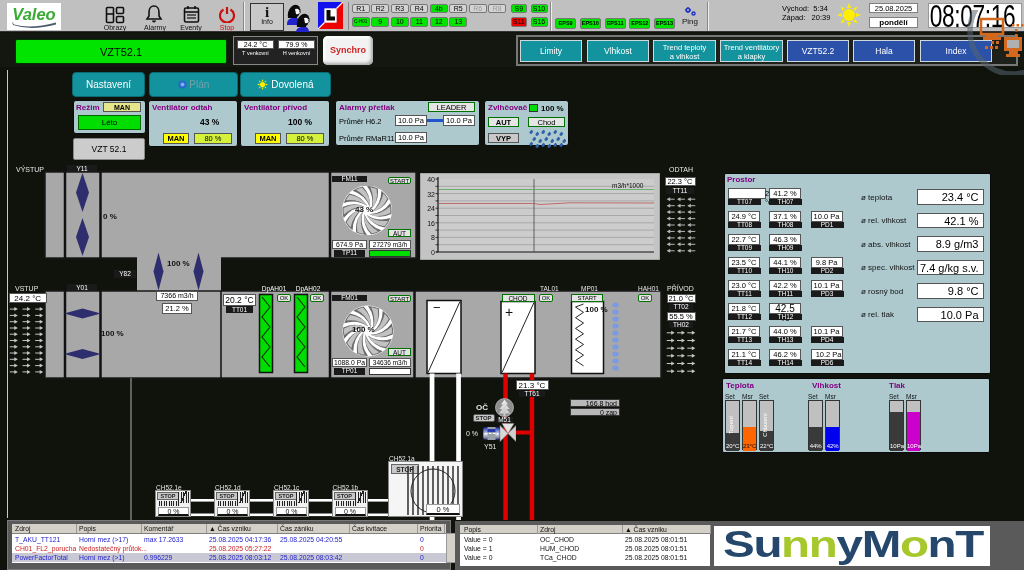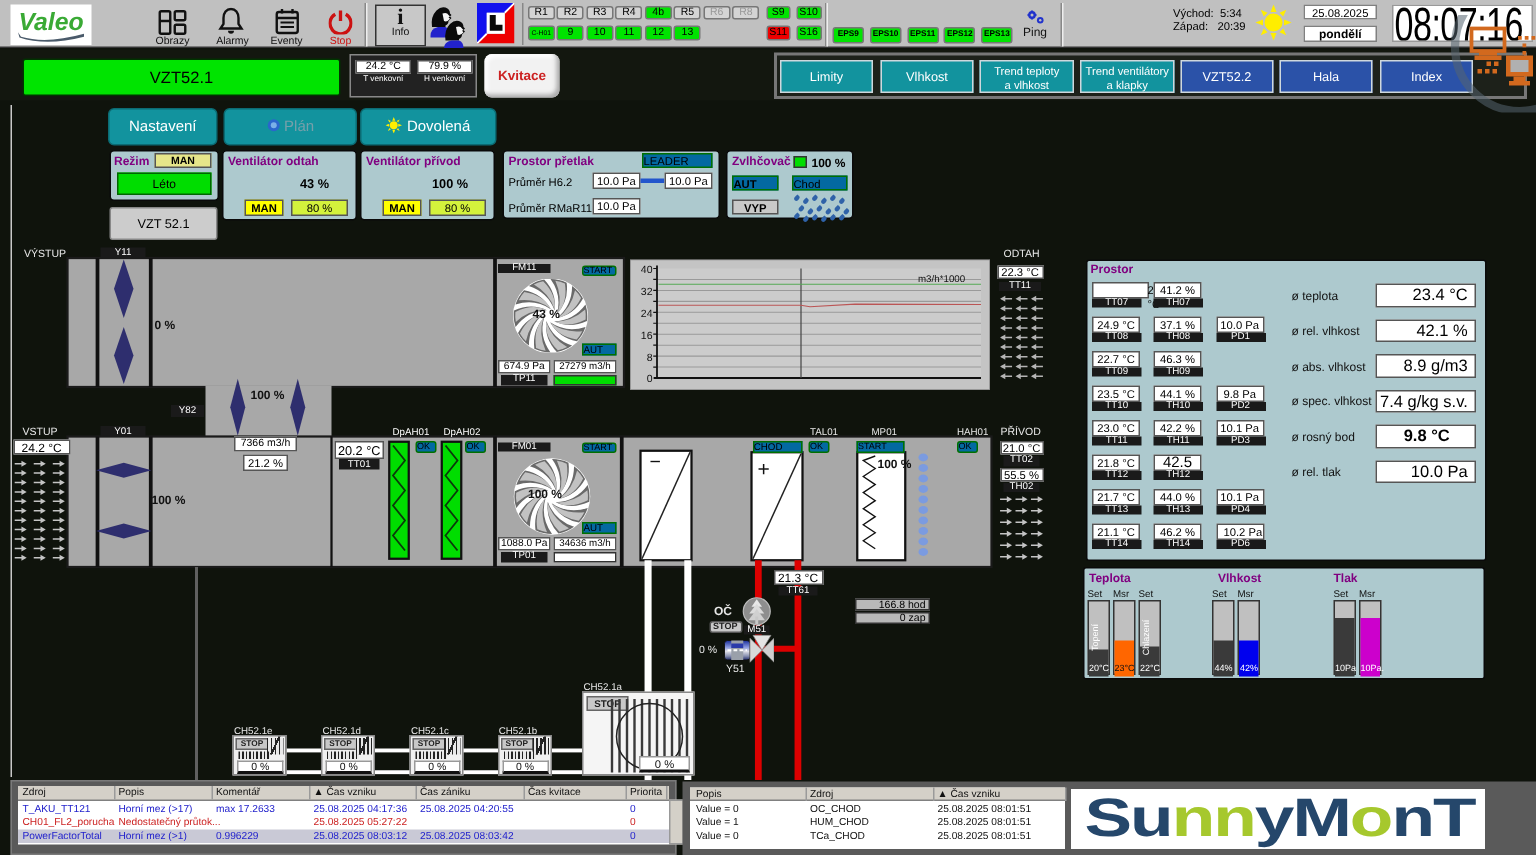--- a/index.html
+++ b/index.html
@@ -1,20 +1,20 @@
 <!DOCTYPE html>
 <html><head><meta charset="utf-8">
 <style>
 *{margin:0;padding:0;box-sizing:border-box;}
 html,body{width:1024px;height:570px;overflow:hidden;background:#0f130c;}
 body{font-family:"Liberation Sans", sans-serif;position:relative;}
 .abs{position:absolute;}
 .lbl{position:absolute;background:#1a1a1a;color:#fff;font-size:6.5px;text-align:center;line-height:7px;}
 .val{position:absolute;background:#fff;color:#000;border:1px solid #555;font-size:8px;text-align:center;}
-.grn{position:absolute;background:#0369a1;border:1px solid #007000;color:#000;}
+.grn{position:absolute;background:#e5e5e5;border:1px solid #007000;color:#000;text-align:center;}
 .panel{position:absolute;background:#adc9ce;border:1px solid #0a0a0a;border-radius:3px;}
 .plabel{color:#800080;font-weight:bold;font-size:8px;position:absolute;}
 .teal{position:absolute;background:#12939e;border:1px solid #0b6b73;border-radius:4px;color:#fff;text-align:center;}
 .navb{position:absolute;border:1px solid #cfd8dd;color:#fff;text-align:center;font-size:8.5px;}
 </style></head>
 <body>
 
 <div class="abs" id="toolbar" style="left:0;top:0;width:1024px;height:32px;background:#c0c0c0;border-bottom:1px solid #333;"></div>
 
 <div class="abs" style="left:7px;top:3px;width:54px;height:27px;background:#fff;">
@@ -139,30 +139,30 @@
     <div style="font-size:32px;line-height:25px;letter-spacing:-0.5px;transform:scaleX(0.71);transform-origin:0 50%;white-space:nowrap;padding-left:1px;">08:07:16</div>
   </div>
 
 <div class="abs" style="left:0;top:33px;width:1024px;height:34px;background:#13170f;"></div>
 <div class="abs" style="left:15px;top:39px;width:212px;height:25px;background:#00e400;border:1px solid #003300;border-radius:2px;font-size:11px;text-align:center;line-height:24px;">VZT52.1</div>
 <div class="abs" style="left:233px;top:36px;width:85px;height:29px;background:#222;border:1px solid #888;"></div>
 <div class="val" style="left:237px;top:40px;width:37px;height:9px;line-height:8px;font-size:7px;">24.2 °C</div>
 <div class="val" style="left:278px;top:40px;width:37px;height:9px;line-height:8px;font-size:7px;">79.9 %</div>
 <div class="abs" style="left:237px;top:50px;width:37px;color:#fff;font-size:5.5px;text-align:center;">T venkovní</div>
 <div class="abs" style="left:278px;top:50px;width:37px;color:#fff;font-size:5.5px;text-align:center;">H venkovní</div>
-<div class="abs" style="left:323px;top:36px;width:50px;height:29px;background:#f2f2f2;border-radius:5px;box-shadow:inset -2px -2px 3px #aaa, inset 2px 2px 3px #fff;color:#cc2222;font-weight:bold;font-size:9px;text-align:center;line-height:29px;">Kvitace</div>
+<div class="abs" style="left:323px;top:36px;width:50px;height:29px;background:#f2f2f2;border-radius:5px;box-shadow:inset -2px -2px 3px #aaa, inset 2px 2px 3px #fff;color:#cc2222;font-weight:bold;font-size:9px;text-align:center;line-height:29px;">Synchro</div>
 
 <div class="abs" style="left:516px;top:35px;width:502px;height:31px;background:#1d211a;border:2px solid #777;"></div>
 <div class="navb" style="left:520px;top:40px;width:62px;height:22px;background:#12939e;line-height:21px;">Limity</div>
 <div class="navb" style="left:587px;top:40px;width:62px;height:22px;background:#12939e;line-height:21px;">Vlhkost</div>
 <div class="navb" style="left:653px;top:40px;width:63px;height:22px;background:#12939e;font-size:7.5px;line-height:9px;padding-top:2px;">Trend teploty<br>a vlhkost</div>
 <div class="navb" style="left:720px;top:40px;width:63px;height:22px;background:#12939e;font-size:7.5px;line-height:9px;padding-top:2px;">Trend ventilátory<br>a klapky</div>
 <div class="navb" style="left:787px;top:40px;width:62px;height:22px;background:#2b52a8;line-height:21px;">VZT52.2</div>
 <div class="navb" style="left:853px;top:40px;width:62px;height:22px;background:#2b52a8;line-height:21px;">Hala</div>
-<div class="navb" style="left:920px;top:40px;width:62px;height:22px;background:#2b52a8;line-height:21px;">Index</div>
+<div class="navb" style="left:920px;top:40px;width:72px;height:22px;background:#2b52a8;line-height:21px;">Index</div>
 
 <div class="teal" style="left:72px;top:72px;width:73px;height:25px;font-size:10px;line-height:24px;">Nastavení</div>
 <div class="teal" style="left:149px;top:72px;width:89px;height:25px;font-size:10px;line-height:24px;color:#76a0aa;"><svg width="9" height="9" style="vertical-align:-1px;">
       <circle cx="4.5" cy="4.5" r="4" fill="#2a66cc"></circle>
       <circle cx="4.5" cy="4.5" r="2" fill="#7ab0e8"></circle>
     </svg> Plán</div>
 <div class="teal" style="left:240px;top:72px;width:91px;height:25px;font-size:10px;line-height:24px;"><svg width="11" height="11" style="vertical-align:-2px;" viewBox="0 0 11 11">
       <g fill="#ffee00">
         <circle cx="5.5" cy="5.5" r="2.6"></circle>
         <polygon points="5.5,0 6.5,2.5 4.5,2.5"></polygon>
@@ -188,21 +188,21 @@
 <div class="abs" style="left:163px;top:133px;width:26px;height:11px;background:#ffff00;border:1px solid #555;font-size:7.5px;font-weight:bold;text-align:center;line-height:10px;">MAN</div>
 <div class="abs" style="left:194px;top:133px;width:38px;height:11px;background:#d4f23c;border:1px solid #555;font-size:7.5px;text-align:center;line-height:10px;">80 %</div>
 
 <div class="panel" style="left:240px;top:100px;width:90px;height:47px;"></div>
 <div class="plabel" style="left:244px;top:103px;">Ventilátor přívod</div>
 <div class="abs" style="left:288px;top:117px;font-size:8.5px;font-weight:bold;">100 %</div>
 <div class="abs" style="left:255px;top:133px;width:26px;height:11px;background:#ffff00;border:1px solid #555;font-size:7.5px;font-weight:bold;text-align:center;line-height:10px;">MAN</div>
 <div class="abs" style="left:286px;top:133px;width:38px;height:11px;background:#d4f23c;border:1px solid #555;font-size:7.5px;text-align:center;line-height:10px;">80 %</div>
 
 <div class="panel" style="left:335px;top:100px;width:145px;height:46px;"></div>
-<div class="plabel" style="left:339px;top:103px;">Prostor přetlak</div>
+<div class="plabel" style="left:339px;top:103px;">Alarmy přetlak</div>
 <div class="grn" style="left:428px;top:102px;width:47px;height:10px;font-size:7.5px;line-height:9px;">LEADER</div>
 <div class="abs" style="left:339px;top:117px;font-size:7.5px;">Průměr H6.2</div>
 <div class="val" style="left:395px;top:115px;width:32px;height:11px;font-size:7.5px;line-height:10px;">10.0 Pa</div>
 <div class="abs" style="left:427px;top:119px;width:16px;height:3px;background:#2255cc;"></div>
 <div class="val" style="left:443px;top:115px;width:32px;height:11px;font-size:7.5px;line-height:10px;">10.0 Pa</div>
 <div class="abs" style="left:339px;top:134px;font-size:7.5px;">Průměr RMaR11</div>
 <div class="val" style="left:395px;top:132px;width:32px;height:11px;font-size:7.5px;line-height:10px;">10.0 Pa</div>
 
 <div class="panel" style="left:484px;top:100px;width:85px;height:46px;"></div>
 <div class="plabel" style="left:488px;top:103px;">Zvlhčovač</div>
@@ -880,21 +880,21 @@
 <div class="lbl" style="left:810.5px;top:359.5px;width:33px;height:6.5px;line-height:6.5px;">PD6</div>
 <div class="abs" style="left:861px;top:192.5px;font-size:8px;color:#111;">ø teplota</div>
 <div class="abs" style="left:916.5px;top:189.0px;width:67px;height:15.5px;background:#fff;border:1px solid #555;font-size:11px;text-align:right;line-height:14px;padding-right:4px;color:#000;">23.4 °C</div>
 <div class="abs" style="left:861px;top:216.0px;font-size:8px;color:#111;">ø rel. vlhkost</div>
 <div class="abs" style="left:916.5px;top:212.5px;width:67px;height:15.5px;background:#fff;border:1px solid #555;font-size:11px;text-align:right;line-height:14px;padding-right:4px;color:#000;">42.1 %</div>
 <div class="abs" style="left:861px;top:239.5px;font-size:8px;color:#111;">ø abs. vlhkost</div>
 <div class="abs" style="left:916.5px;top:236.0px;width:67px;height:15.5px;background:#fff;border:1px solid #555;font-size:11px;text-align:right;line-height:14px;padding-right:4px;color:#000;">8.9 g/m3</div>
 <div class="abs" style="left:861px;top:263.0px;font-size:8px;color:#111;">ø spec. vlhkost</div>
 <div class="abs" style="left:916.5px;top:259.5px;width:67px;height:15.5px;background:#fff;border:1px solid #555;font-size:11px;text-align:right;line-height:14px;padding-right:4px;color:#000;">7.4 g/kg s.v.</div>
 <div class="abs" style="left:861px;top:286.5px;font-size:8px;color:#111;">ø rosný bod</div>
-<div class="abs" style="left:916.5px;top:283.0px;width:67px;height:15.5px;background:#fff;border:1px solid #555;font-size:11px;text-align:right;line-height:14px;padding-right:16px;color:#000;font-weight:bold;">9.8 °C</div>
+<div class="abs" style="left:916.5px;top:283.0px;width:67px;height:15.5px;background:#fff;border:1px solid #555;font-size:11px;text-align:right;line-height:14px;padding-right:4px;color:#000;">9.8 °C</div>
 <div class="abs" style="left:861px;top:310.0px;font-size:8px;color:#111;">ø rel. tlak</div>
 <div class="abs" style="left:916.5px;top:306.5px;width:67px;height:15.5px;background:#fff;border:1px solid #555;font-size:11px;text-align:right;line-height:14px;padding-right:4px;color:#000;">10.0 Pa</div>
 
 <div class="panel" style="left:721.5px;top:378.4px;width:268px;height:75px;border-radius:2px;"></div>
 <div class="plabel" style="left:726px;top:381px;">Teplota</div>
 <div class="plabel" style="left:812px;top:381px;">Vlhkost</div>
 <div class="plabel" style="left:889px;top:381px;">Tlak</div>
 <div class="abs" style="left:725px;top:392.5px;font-size:6.5px;color:#111;">Set</div>
 <div class="abs" style="left:742px;top:392.5px;font-size:6.5px;color:#111;">Msr</div>
 <div class="abs" style="left:759px;top:392.5px;font-size:6.5px;color:#111;">Set</div>

